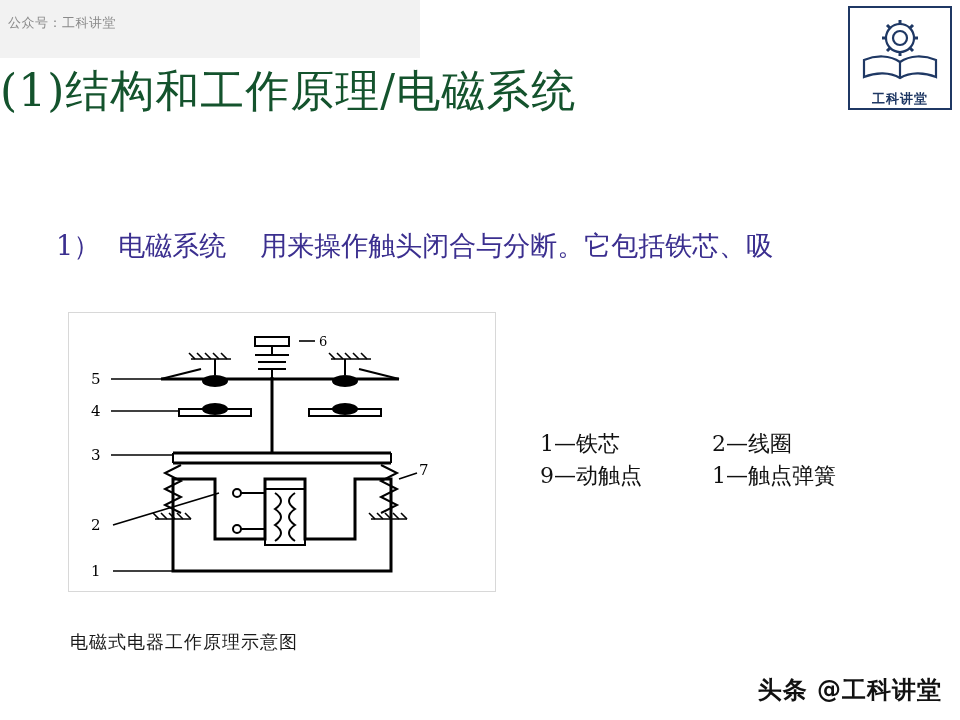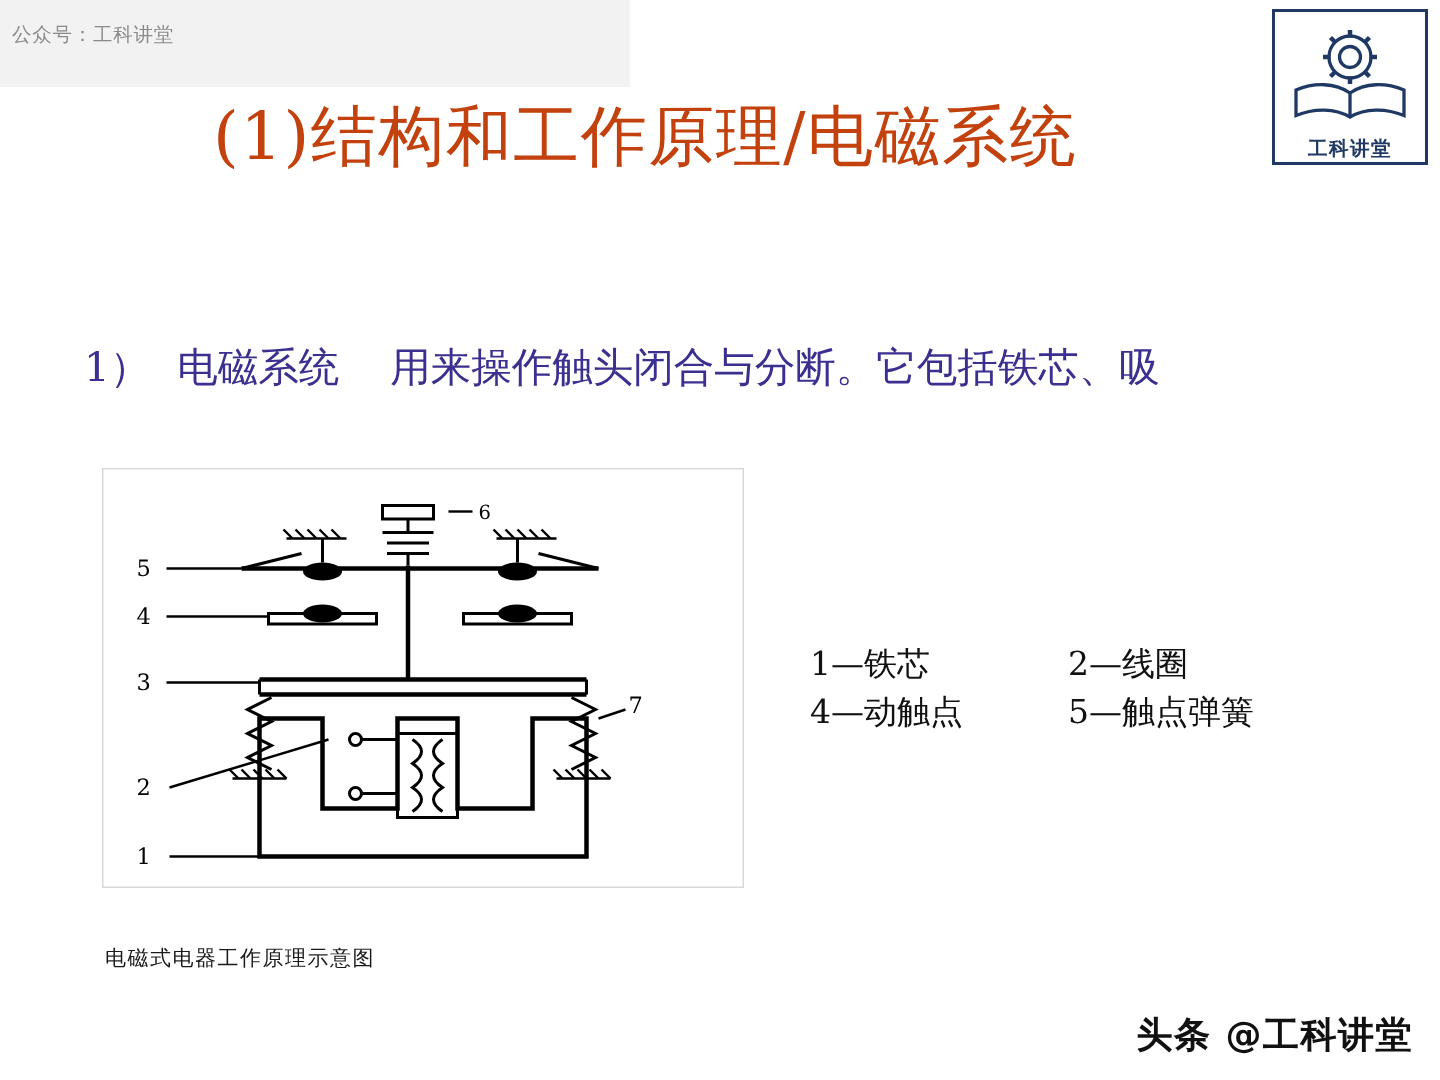--- a/index.html
+++ b/index.html
@@ -62,24 +62,24 @@
     color: #1f3864;
     font-family: "DejaVu Sans", sans-serif;
     font-weight: bold;
     letter-spacing: 1px;
   }
   .slide-title {
     position: absolute;
     left: 0;
     top: 62px;
     width: 860px;
-    text-align: center;
+    text-align: left;
     font-family: "DejaVu Serif", serif;
     font-size: 44px;
-    color: #c2410c;
+    color: #14532d;
     letter-spacing: 1px;
     white-space: nowrap;
   }
   .body-text {
     position: absolute;
     left: 56px;
     top: 178px;
     width: 860px;
     font-family: "DejaVu Serif", serif;
     font-size: 27px;
@@ -99,21 +99,21 @@
     background: #ffffff;
     border: 1px solid #d8d8d8;
     box-sizing: border-box;
   }
   .figure svg { display: block; }
   .figure-caption {
     position: absolute;
     left: 70px;
     top: 630px;
     font-family: Liberation Sans, sans-serif;
-    font-size: 14px;
+    font-size: 18px;
     color: #1a1a1a;
     letter-spacing: 1px;
   }
   .legend {
     position: absolute;
     left: 540px;
     top: 428px;
     font-family: "DejaVu Serif", serif;
     font-size: 22px;
     color: #111111;
@@ -282,19 +282,19 @@
     </svg>
   </div>
 
   <div class="figure-caption">电磁式电器工作原理示意图</div>
 
   <div class="legend">
     <span class="legend-row">
       <span class="legend-col1">1—铁芯</span><span class="legend-col2">2—线圈</span>
     </span>
     <span class="legend-row">
-      <span class="legend-col1">4—动触点</span><span class="legend-col2">5—触点弹簧</span>
+      <span class="legend-col1">9—动触点</span><span class="legend-col2">1—触点弹簧</span>
     </span>
   </div>
 
   <div class="footer-brand">头条 @工科讲堂</div>
 
 </div>
 
 </body></html>

